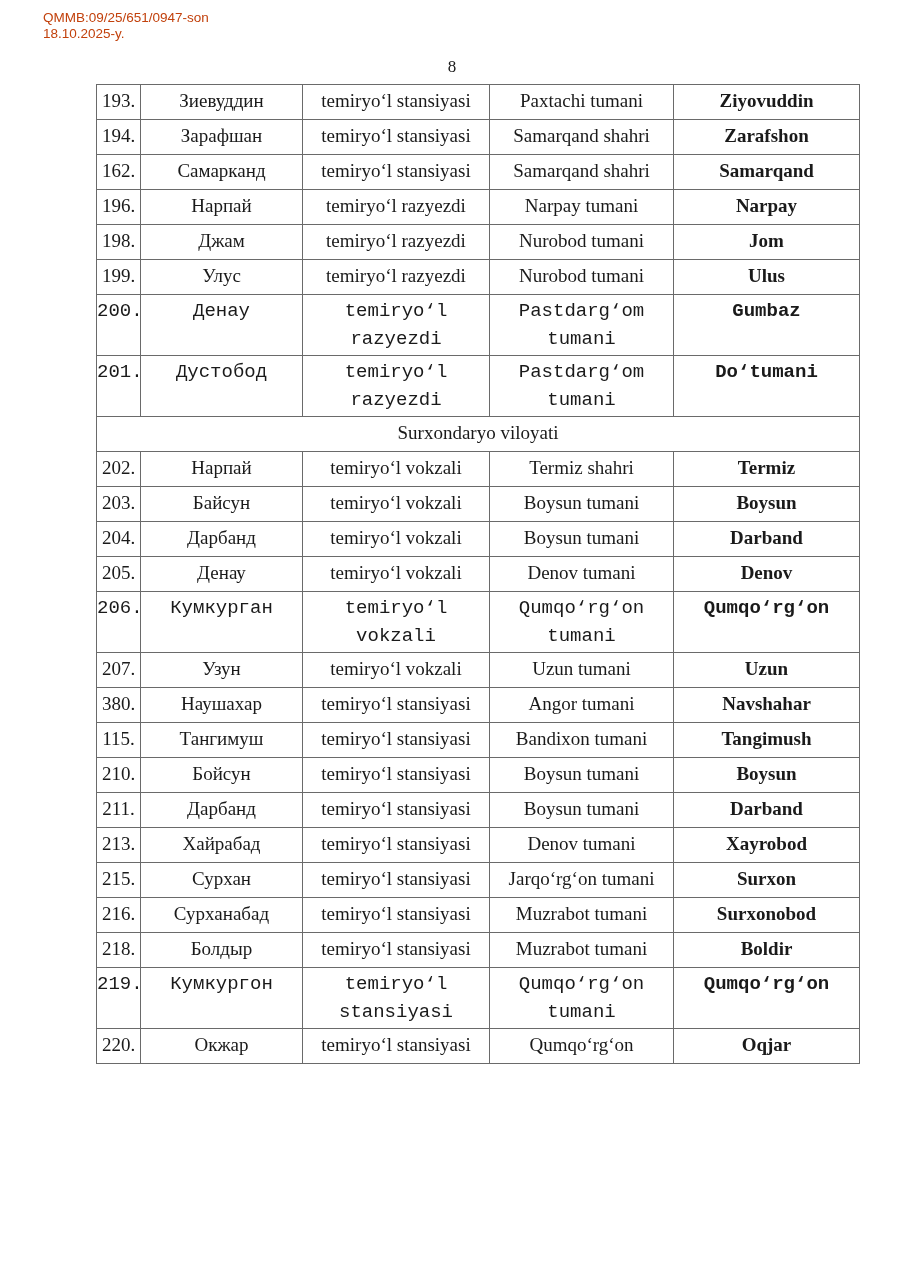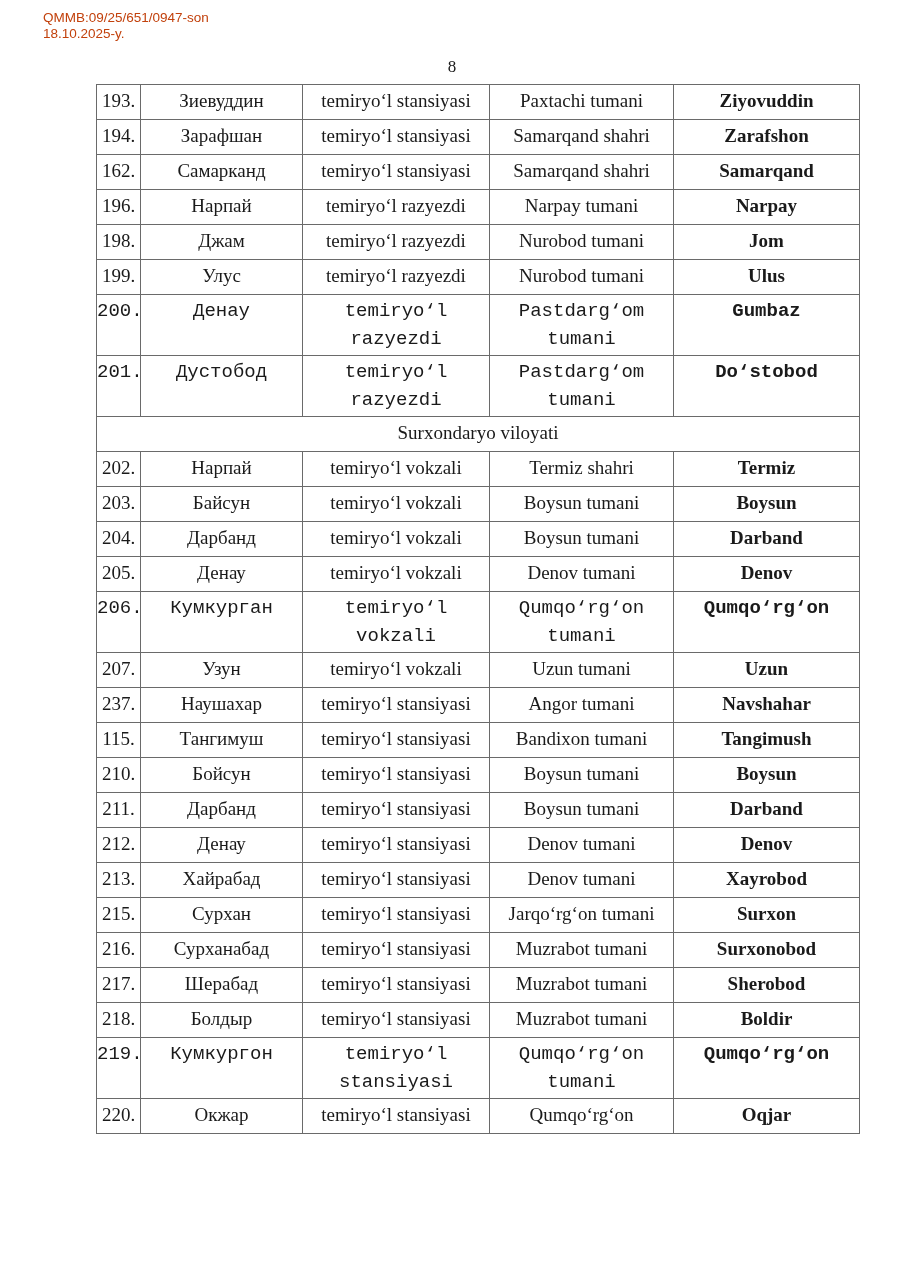--- a/index.html
+++ b/index.html
@@ -81,21 +81,21 @@
         <td>Денау</td>
         <td>temiryo‘l razyezdi</td>
         <td>Pastdarg‘om tumani</td>
         <td class="uz">Gumbaz</td>
       </tr>
       <tr class="double">
         <td class="num">201.</td>
         <td>Дустобод</td>
         <td>temiryo‘l razyezdi</td>
         <td>Pastdarg‘om tumani</td>
-        <td class="uz">Do‘stobod</td>
+        <td class="uz">Do‘tumani</td>
       </tr>
     </tbody>
   <tbody>
     <tr class="region">
       <td colspan="5">Surxondaryo viloyati</td>
     </tr>
   </tbody>
   <tbody id="tbody2">
       <tr class="single">
         <td class="num">202.</td>
@@ -133,21 +133,21 @@
         <td class="uz">Qumqo‘rg‘on</td>
       </tr>
       <tr class="single">
         <td class="num">207.</td>
         <td>Узун</td>
         <td>temiryo‘l vokzali</td>
         <td>Uzun tumani</td>
         <td class="uz">Uzun</td>
       </tr>
       <tr class="single">
-        <td class="num">237.</td>
+        <td class="num">380.</td>
         <td>Наушахар</td>
         <td>temiryo‘l stansiyasi</td>
         <td>Angor tumani</td>
         <td class="uz">Navshahar</td>
       </tr>
       <tr class="single">
         <td class="num">115.</td>
         <td>Тангимуш</td>
         <td>temiryo‘l stansiyasi</td>
         <td>Bandixon tumani</td>
@@ -161,27 +161,20 @@
         <td class="uz">Boysun</td>
       </tr>
       <tr class="single">
         <td class="num">211.</td>
         <td>Дарбанд</td>
         <td>temiryo‘l stansiyasi</td>
         <td>Boysun tumani</td>
         <td class="uz">Darband</td>
       </tr>
       <tr class="single">
-        <td class="num">212.</td>
-        <td>Денау</td>
-        <td>temiryo‘l stansiyasi</td>
-        <td>Denov tumani</td>
-        <td class="uz">Denov</td>
-      </tr>
-      <tr class="single">
         <td class="num">213.</td>
         <td>Хайрабад</td>
         <td>temiryo‘l stansiyasi</td>
         <td>Denov tumani</td>
         <td class="uz">Xayrobod</td>
       </tr>
       <tr class="single">
         <td class="num">215.</td>
         <td>Сурхан</td>
         <td>temiryo‘l stansiyasi</td>
@@ -189,27 +182,20 @@
         <td class="uz">Surxon</td>
       </tr>
       <tr class="single">
         <td class="num">216.</td>
         <td>Сурханабад</td>
         <td>temiryo‘l stansiyasi</td>
         <td>Muzrabot tumani</td>
         <td class="uz">Surxonobod</td>
       </tr>
       <tr class="single">
-        <td class="num">217.</td>
-        <td>Шерабад</td>
-        <td>temiryo‘l stansiyasi</td>
-        <td>Muzrabot tumani</td>
-        <td class="uz">Sherobod</td>
-      </tr>
-      <tr class="single">
         <td class="num">218.</td>
         <td>Болдыр</td>
         <td>temiryo‘l stansiyasi</td>
         <td>Muzrabot tumani</td>
         <td class="uz">Boldir</td>
       </tr>
       <tr class="double">
         <td class="num">219.</td>
         <td>Кумкургон</td>
         <td>temiryo‘l stansiyasi</td>

